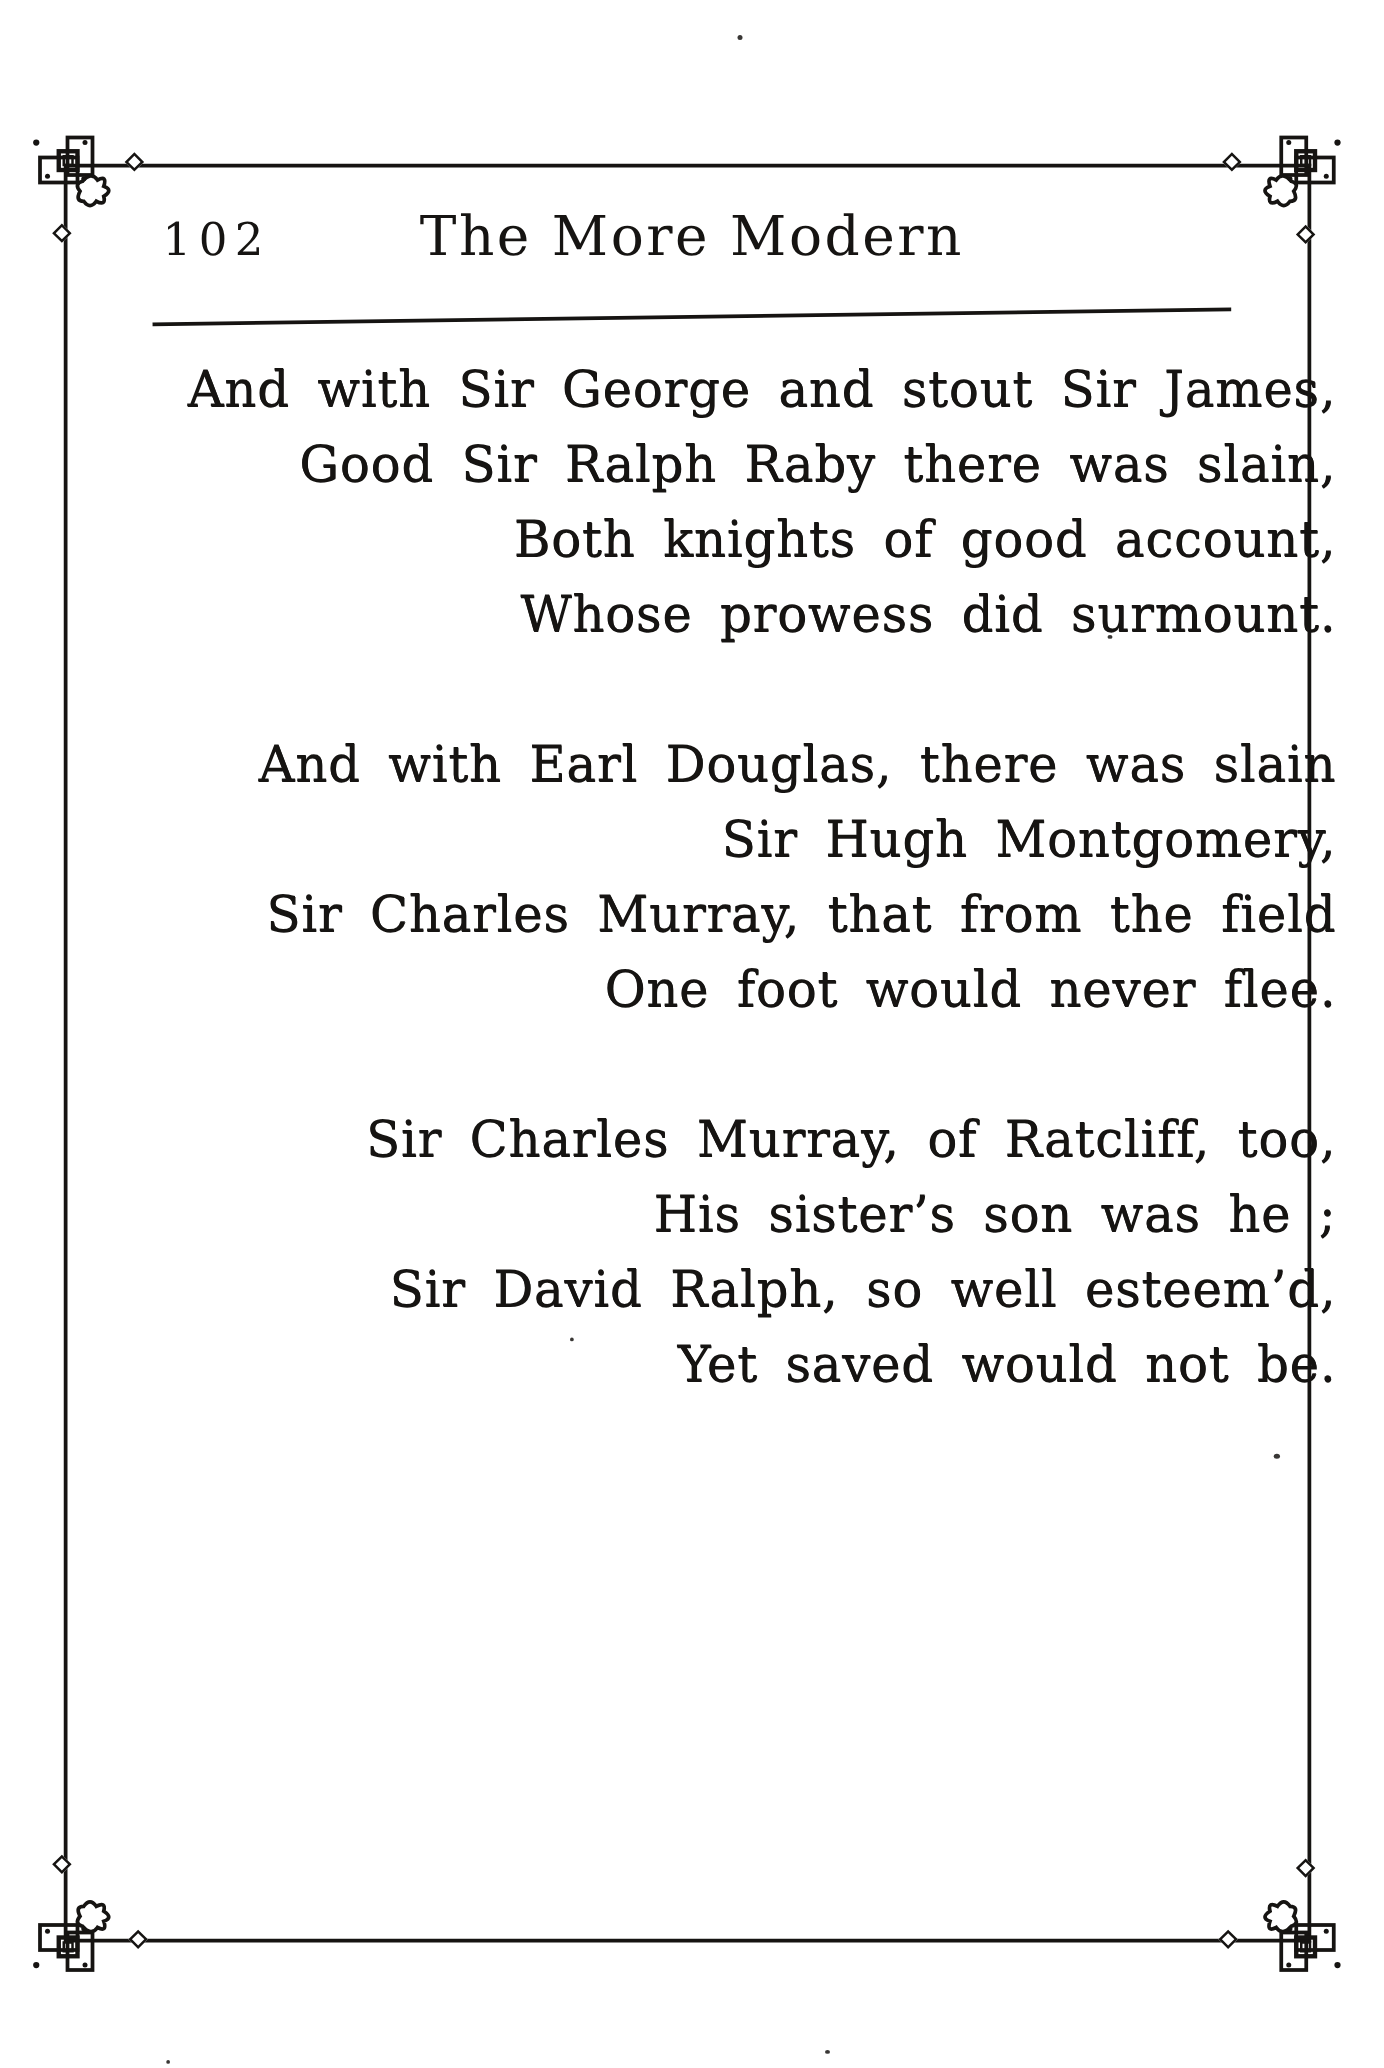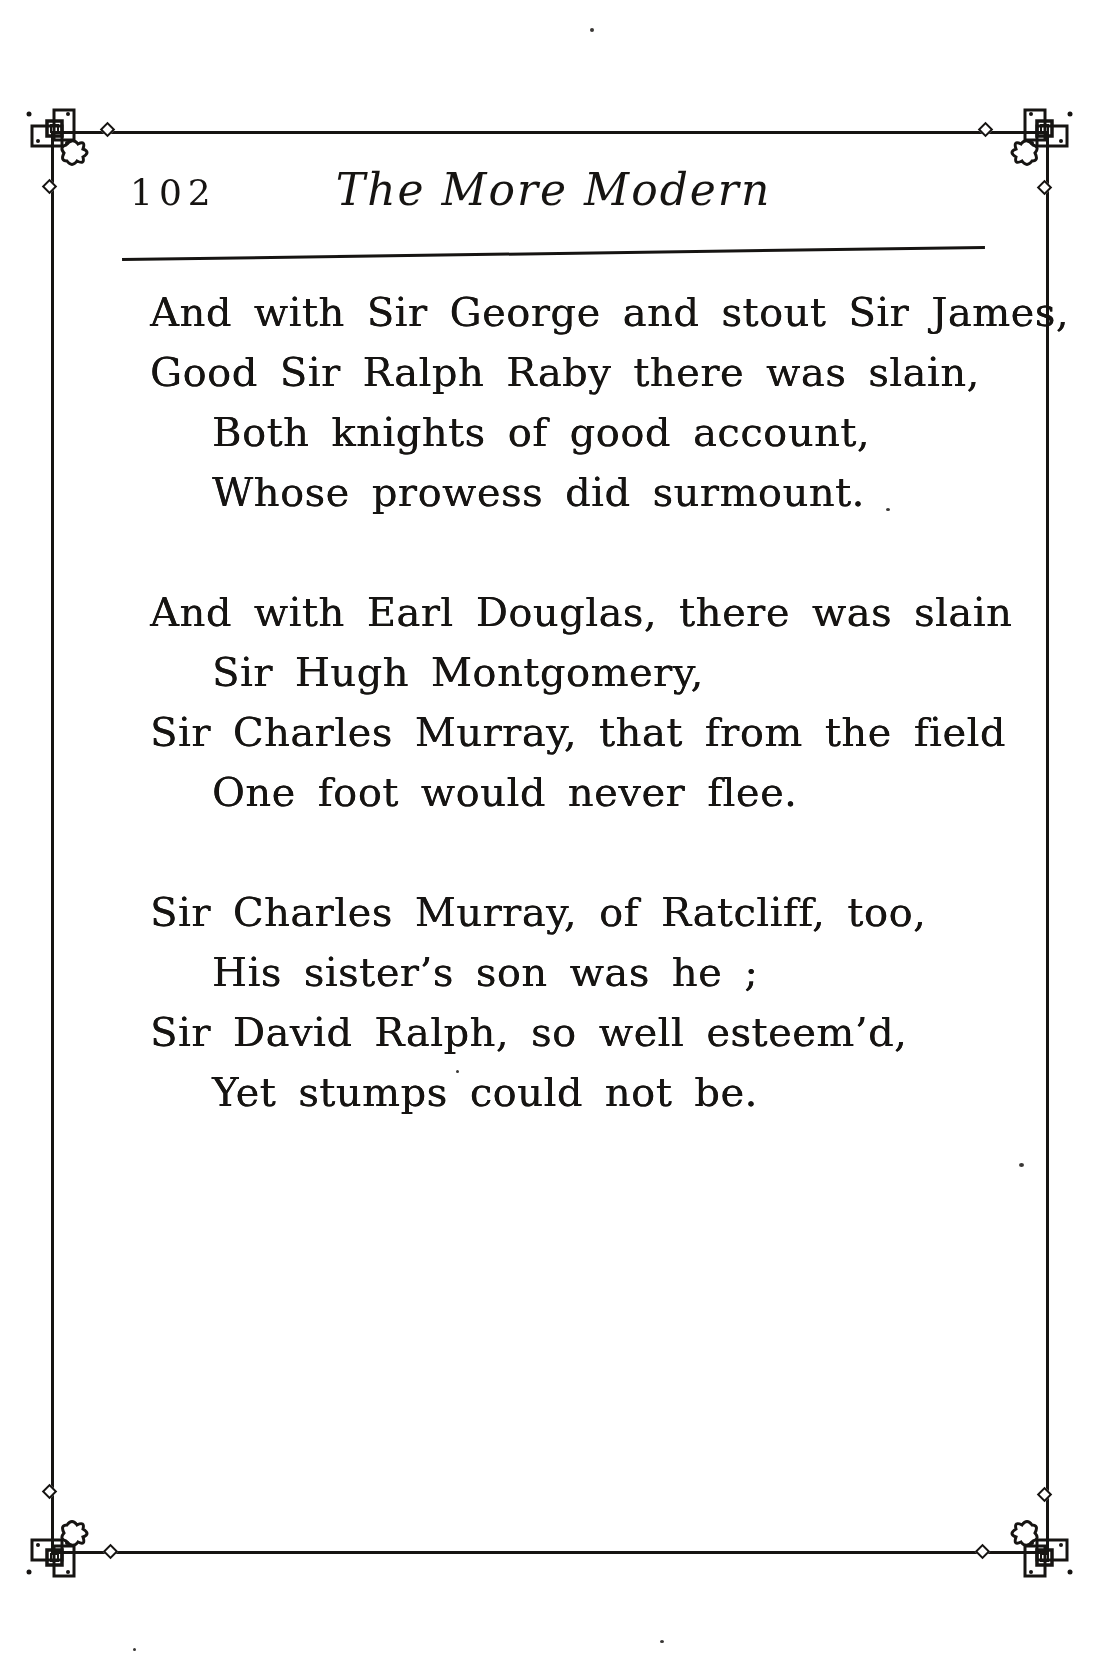--- a/index.html
+++ b/index.html
@@ -51,42 +51,41 @@
     position: absolute;
     left: 130px; top: 172px;
     font-size: 36px;
     letter-spacing: 6px;
   }
   .runhead {
     position: absolute;
     left: 0; top: 164px;
     width: 1107px;
     text-align: center;
-    font-style: italic;
     font-size: 44px;
     letter-spacing: 2px;
   }
   .rule {
     position: absolute;
     left: 122px; top: 252px;
     width: 863px; height: 3px;
     background: var(--ink);
     transform: rotate(-0.8deg);
   }
 
   
   .poem {
     position: absolute;
     left: 150px; top: 282px;
     font-size: 40px;
     letter-spacing: 0.5px;
     word-spacing: 0.22em;
     text-shadow: 0.3px 0.3px 0 currentColor;
   }
-  .stanza { margin: 0 0 60px 0; }
+  .stanza { margin: 0 0 60px 0; text-align: right; }
   .line {
     margin: 0;
     height: 60px;
     line-height: 60px;
     white-space: nowrap;
   }
   .line.indent { margin-left: 62px; }
 
   
   .speck {
@@ -150,21 +149,21 @@
   <div class="stanza">
     <p class="line">And with Earl Douglas, there was slain</p>
     <p class="line indent">Sir Hugh Montgomery,</p>
     <p class="line">Sir Charles Murray, that from the field</p>
     <p class="line indent">One foot would never flee.</p>
   </div>
   <div class="stanza">
     <p class="line">Sir Charles Murray, of Ratcliff, too,</p>
     <p class="line indent">His sister’s son was he ;</p>
     <p class="line">Sir David Ralph, so well esteem’d,</p>
-    <p class="line indent">Yet stumps could not be.</p>
+    <p class="line indent">Yet saved would not be.</p>
   </div>
 </main>
 
 <div class="speck" style="left:590px;  top:28px;   width:4px; height:4px;"></div>
 <div class="speck" style="left:886px;  top:508px;  width:4px; height:3px;"></div>
 <div class="speck" style="left:456px;  top:1070px; width:3px; height:3px;"></div>
 <div class="speck" style="left:1019px; top:1163px; width:5px; height:4px;"></div>
 <div class="speck" style="left:660px;  top:1640px; width:4px; height:3px;"></div>
 <div class="speck" style="left:133px;  top:1648px; width:3px; height:3px;"></div>
 

